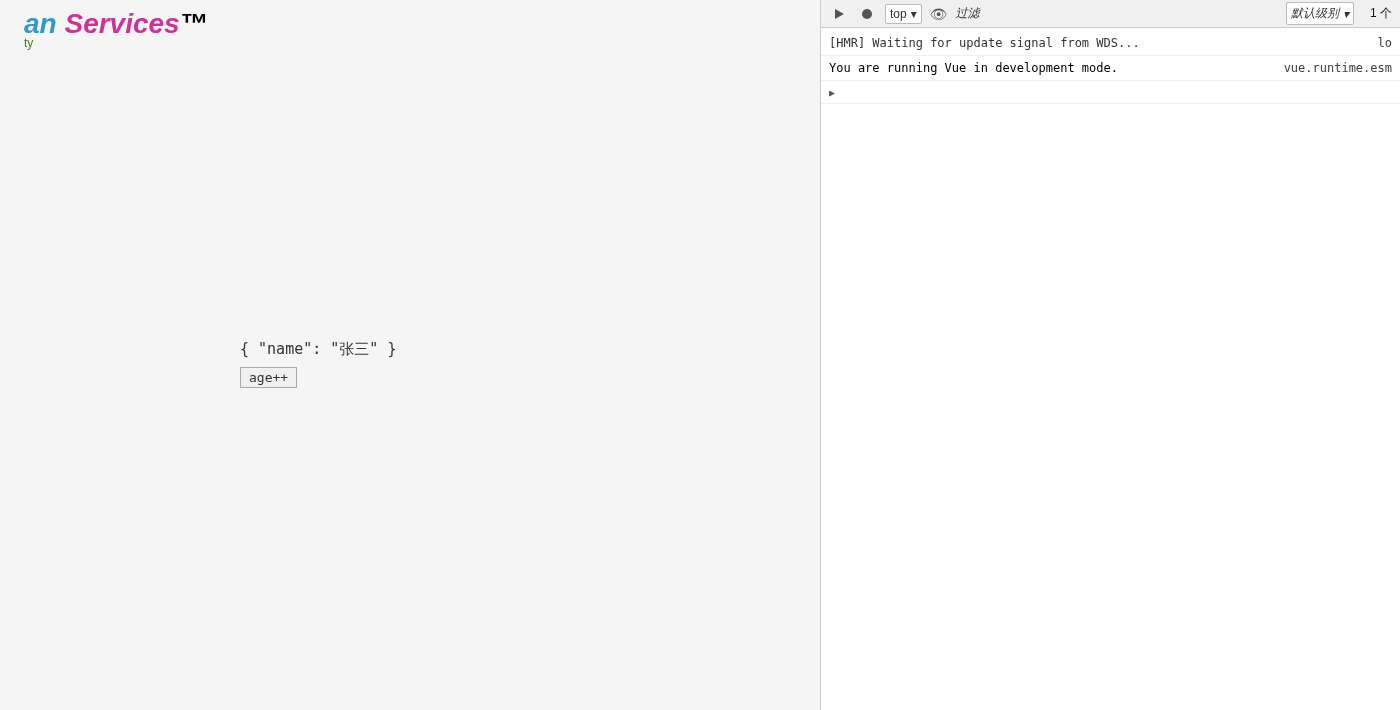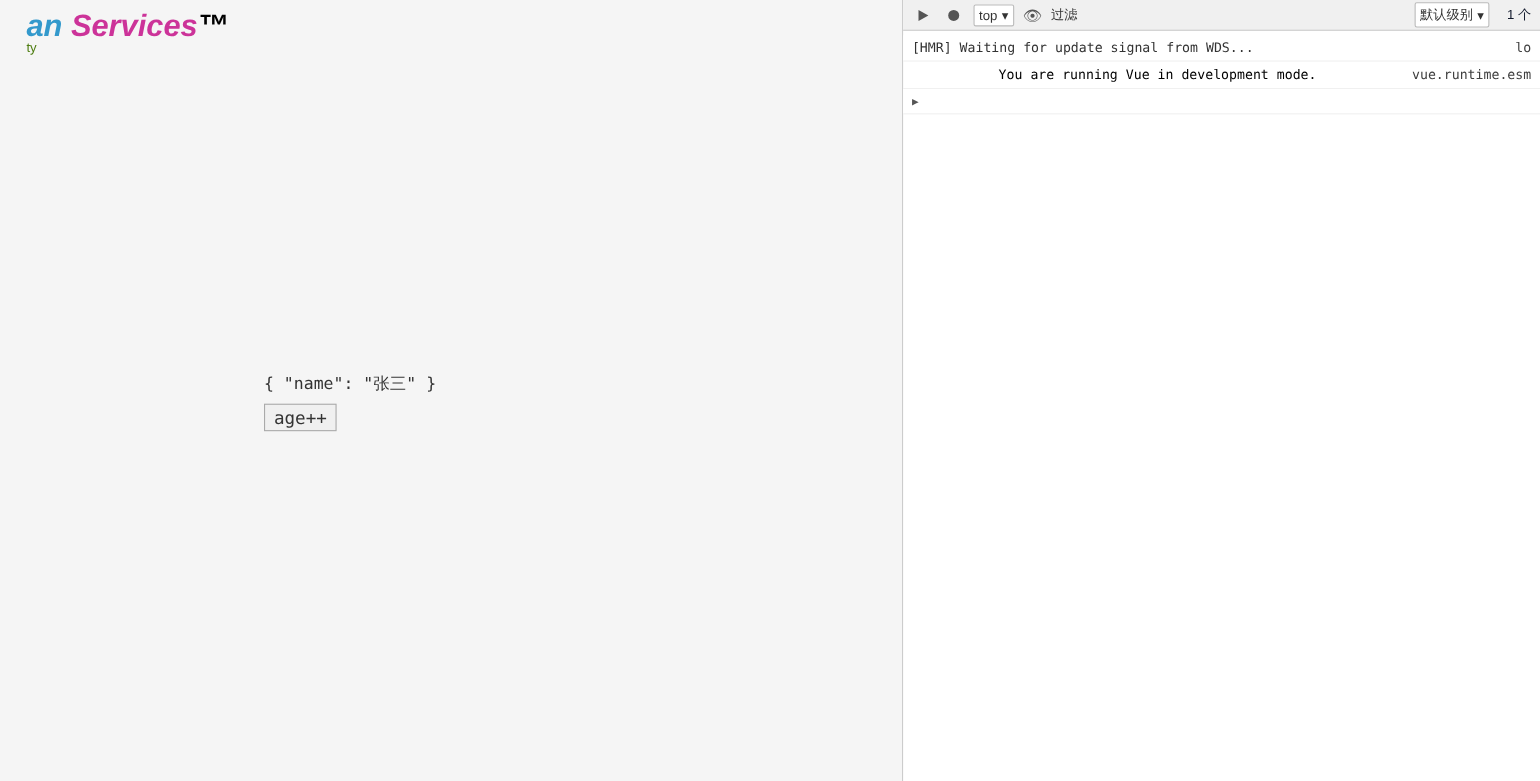--- a/index.html
+++ b/index.html
@@ -70,21 +70,21 @@
 
     .json-display {
       font-family: monospace;
       font-size: 15px;
       color: #333;
       margin-bottom: 8px;
     }
 
     .age-button {
       font-family: monospace;
-      font-size: 16px;
+      font-size: 13px;
       padding: 2px 8px;
       background: #f0f0f0;
       border: 1px solid #aaa;
       cursor: pointer;
       color: #333;
     }
 
     
     .devtools-panel {
       width: 580px;
@@ -153,34 +153,36 @@
 
     .eye-icon {
       font-size: 14px;
       color: #555;
       cursor: pointer;
     }
 
     .filter-text {
       font-size: 12px;
       color: #333;
+      font-style: italic;
     }
 
     .default-level-dropdown {
       display: flex;
       align-items: center;
       gap: 4px;
       font-size: 12px;
       color: #333;
       cursor: pointer;
       padding: 2px 4px;
       border: 1px solid #bbb;
       background: white;
       border-radius: 2px;
       margin-left: auto;
+      font-style: italic;
     }
 
     .count-badge {
       font-size: 12px;
       color: #0f172a;
       margin-left: 8px;
     }
 
     
     .console-content {
@@ -233,21 +235,20 @@
       white-space: nowrap;
     }
 
     .hmr-message {
       color: #333;
     }
 
     .console-line-multi {
       padding: 3px 8px;
       border-bottom: 1px solid #f0f0f0;
-      text-align: center;
     }
 
     .console-line-row {
       display: flex;
       align-items: flex-start;
       line-height: 1.5;
     }
   </style>
 </head>
 <body>

